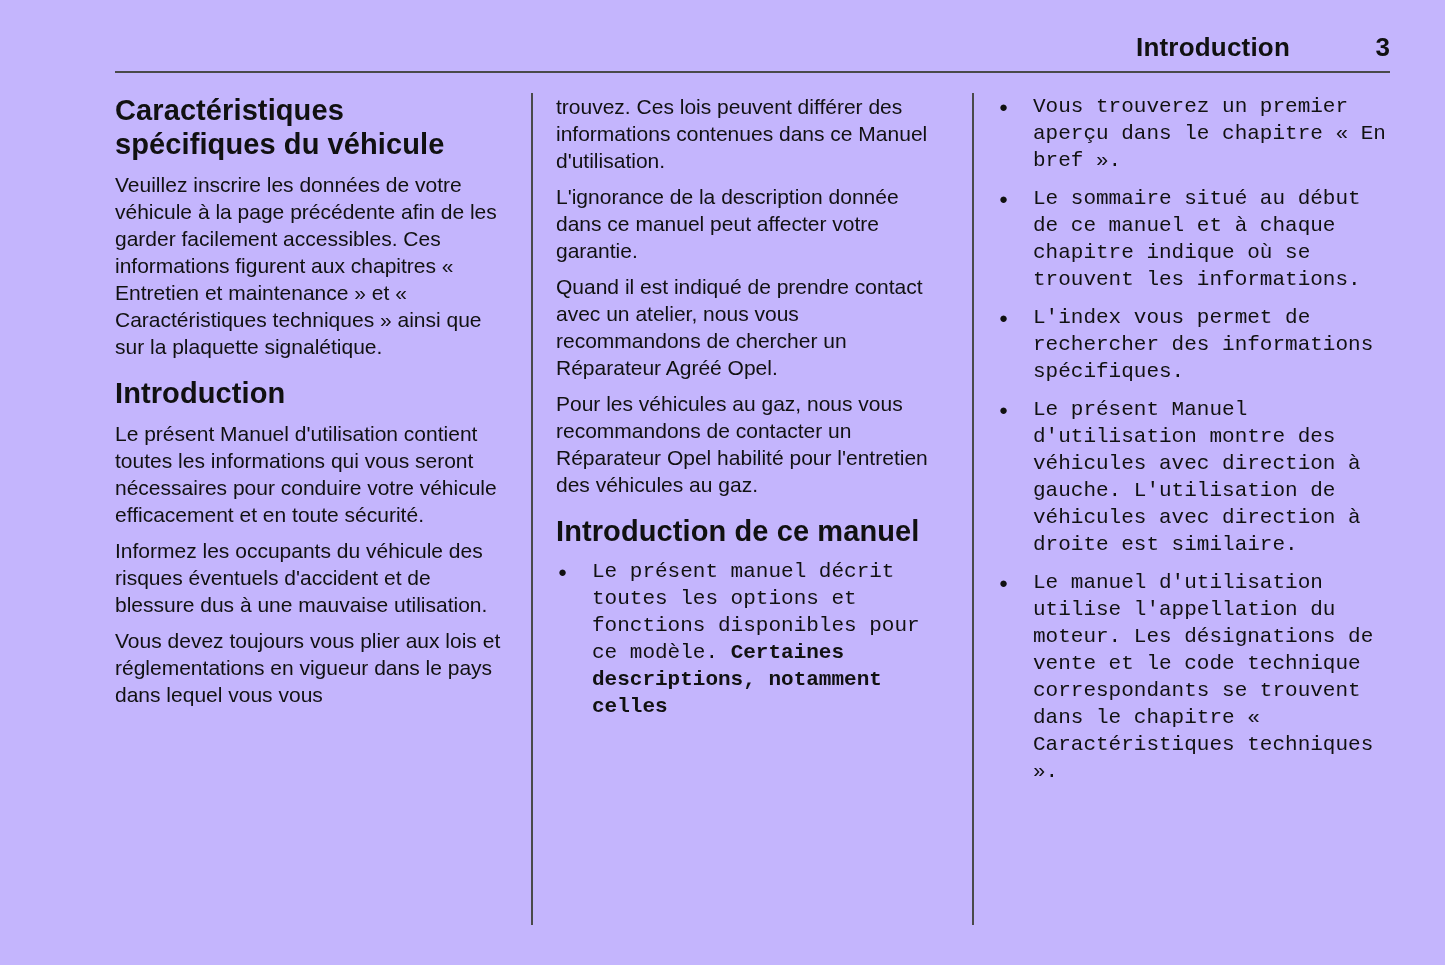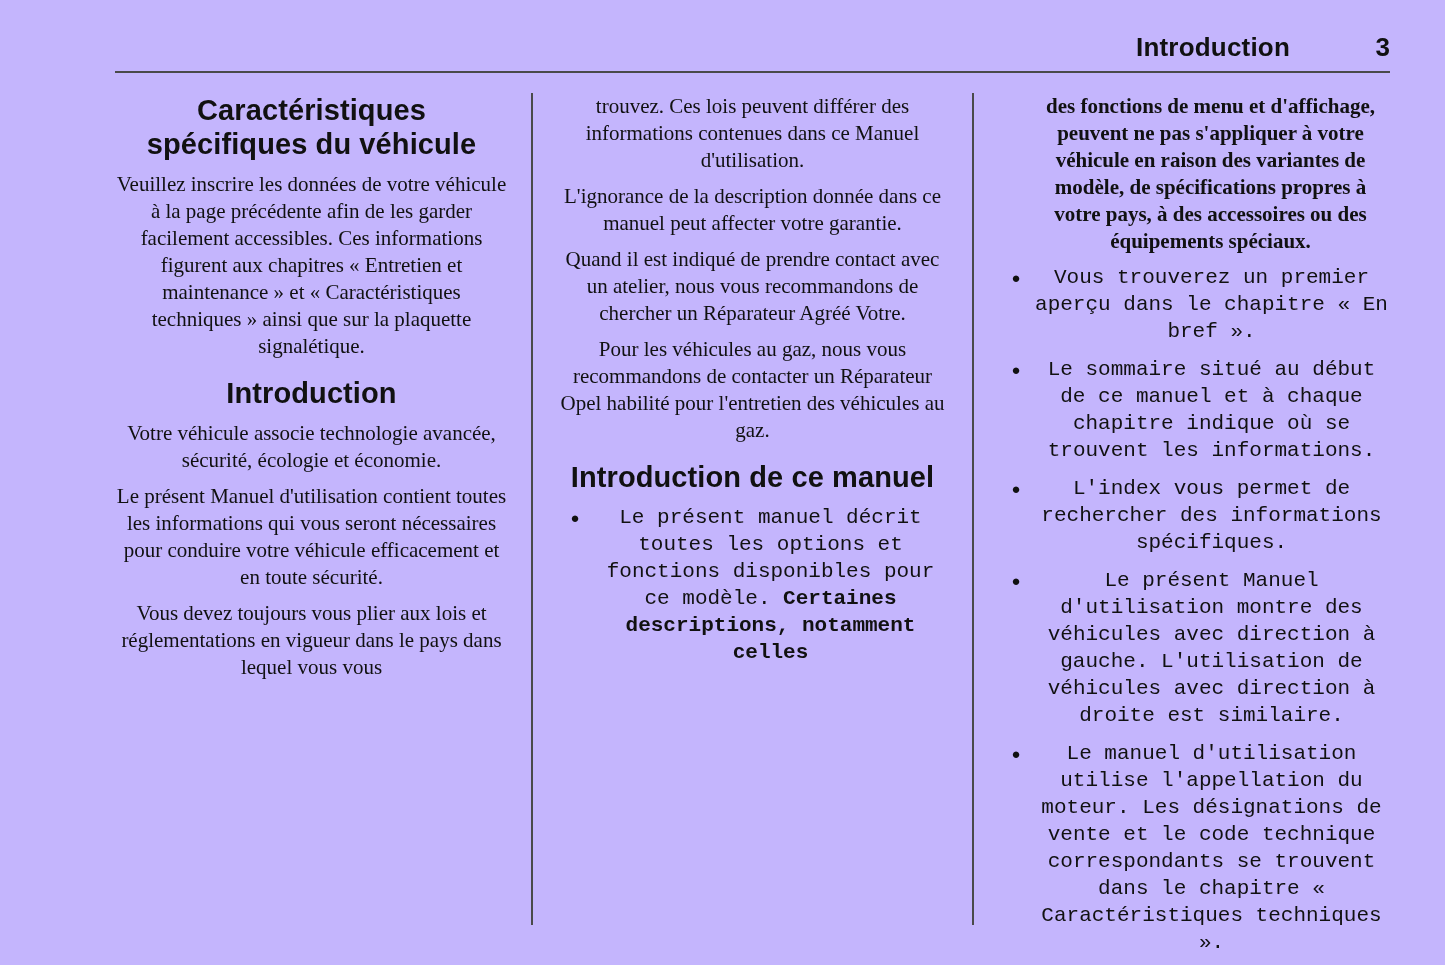--- a/index.html
+++ b/index.html
@@ -44,21 +44,20 @@
     border: none;
     border-top: 2px solid #4a4a4a;
     margin: 8px 0 0 0;
   }
   
   .columns {
     display: flex;
     align-items: stretch;
     margin-top: 20px;
     height: 832px;
-    text-align: center;
   }
   .col {
     flex: 1 1 0;
     min-width: 0;
   }
   .col-divider {
     width: 2px;
     background: #4a4a4a;
     margin: 0 23px;
     align-self: stretch;
@@ -71,21 +70,20 @@
     margin: 0 0 10px 0;
     letter-spacing: 0.1px;
   }
   .h1.spaced {
     margin-top: 16px;
   }
   .para {
     font-size: 21px;
     line-height: 27px;
     margin: 0 0 9px 0;
-    font-family: Liberation Serif, serif;
   }
   .bold {
     font-weight: bold;
   }
   
   .bullet-item {
     display: flex;
     align-items: flex-start;
     margin: 0 0 11px 0;
   }
@@ -117,43 +115,42 @@
       <span class="header-page">3</span>
     </div>
     <hr class="header-rule">
 
     <div class="columns">
 
       <div class="col">
         <div class="h1">Caractéristiques spécifiques du véhicule</div>
         <p class="para">Veuillez inscrire les données de votre véhicule à la page précédente afin de les garder facilement accessibles. Ces informations figurent aux chapitres « Entretien et maintenance » et « Caractéristiques techniques » ainsi que sur la plaquette signalétique.</p>
         <div class="h1 spaced">Introduction</div>
-        <p class="para">Votre véhicule associe technologie avancée, sécurité, écologie et économie.</p>
         <p class="para">Le présent Manuel d'utilisation contient toutes les informations qui vous seront nécessaires pour conduire votre véhicule efficacement et en toute sécurité.</p>
+        <p class="para">Informez les occupants du véhicule des risques éventuels d'accident et de blessure dus à une mauvaise utilisation.</p>
         <p class="para">Vous devez toujours vous plier aux lois et réglementations en vigueur dans le pays dans lequel vous vous</p>
       </div>
 
       <div class="col-divider"></div>
 
       <div class="col">
         <p class="para">trouvez. Ces lois peuvent différer des informations contenues dans ce Manuel d'utilisation.</p>
         <p class="para">L'ignorance de la description donnée dans ce manuel peut affecter votre garantie.</p>
-        <p class="para">Quand il est indiqué de prendre contact avec un atelier, nous vous recommandons de chercher un Réparateur Agréé Votre.</p>
+        <p class="para">Quand il est indiqué de prendre contact avec un atelier, nous vous recommandons de chercher un Réparateur Agréé Opel.</p>
         <p class="para">Pour les véhicules au gaz, nous vous recommandons de contacter un Réparateur Opel habilité pour l'entretien des véhicules au gaz.</p>
         <div class="h1 spaced">Introduction de ce manuel</div>
         <div class="bullet-item">
           <span class="bullet-marker">●</span>
           <span class="bullet-body"><span>Le présent manuel décrit toutes les options et fonctions disponibles pour ce modèle. </span><span class="bold">Certaines descriptions, notamment celles</span></span>
         </div>
       </div>
 
       <div class="col-divider"></div>
 
       <div class="col">
-        <p class="para bold lead-indent">des fonctions de menu et d'affichage, peuvent ne pas s'appliquer à votre véhicule en raison des variantes de modèle, de spécifications propres à votre pays, à des accessoires ou des équipements spéciaux.</p>
 
         <div class="bullet-item">
           <span class="bullet-marker">●</span>
           <span class="bullet-body">Vous trouverez un premier aperçu dans le chapitre « En bref ».</span>
         </div>
         <div class="bullet-item">
           <span class="bullet-marker">●</span>
           <span class="bullet-body">Le sommaire situé au début de ce manuel et à chaque chapitre indique où se trouvent les informations.</span>
         </div>
         <div class="bullet-item">

